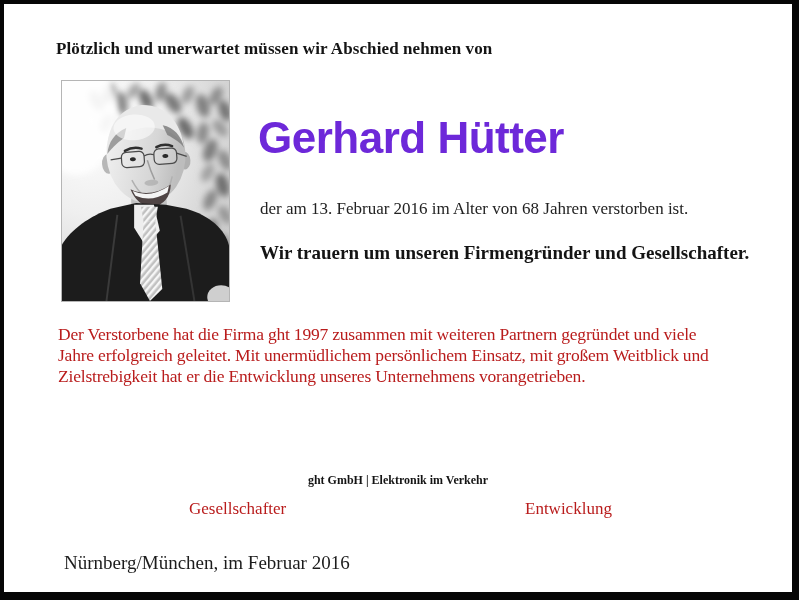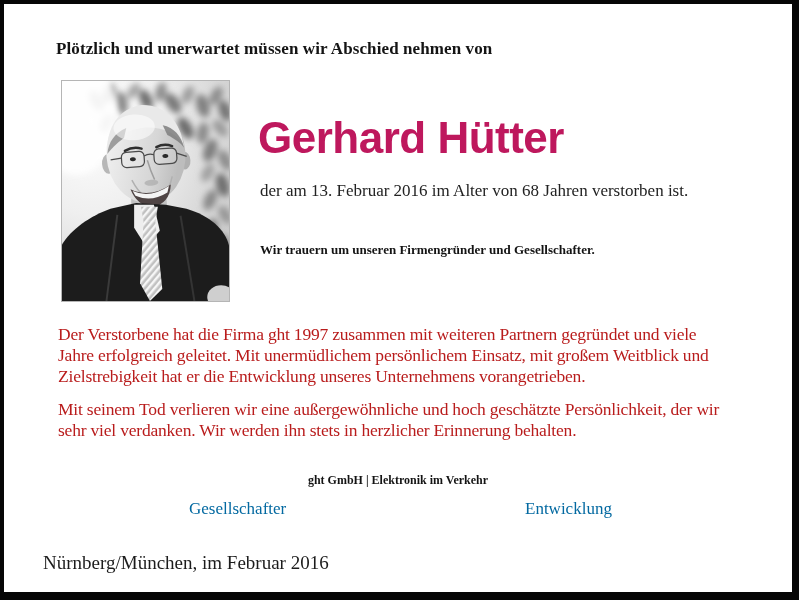--- a/index.html
+++ b/index.html
@@ -22,47 +22,47 @@
   }
   .photo{
     position:absolute;left:61px;top:80px;width:169px;height:222px;
     border:1px solid #b5b5b5;box-sizing:border-box;background:#e8e8e8;
   }
   .photo svg{display:block;width:100%;height:100%;}
   .name{
     position:absolute;left:258px;top:114px;
     font-family:"Liberation Sans","DejaVu Sans",sans-serif;
     font-weight:700;font-size:44px;letter-spacing:-0.5px;line-height:1.1;
-    color:#be185d;
+    color:#6d28d9;
   }
   .death-line{
-    position:absolute;left:260px;top:181px;
+    position:absolute;left:260px;top:199px;
     font-size:17px;color:#222222;
   }
   .mourn-line{
     position:absolute;left:260px;top:242px;
-    font-size:13px;font-weight:bold;
+    font-size:19px;font-weight:bold;
   }
   .para{
     position:absolute;left:58px;width:700px;
     font-size:17.5px;line-height:21px;white-space:pre-line;
     letter-spacing:-0.2px;color:#b91c1c;
   }
   .para1{top:324px;}
   .para2{top:399px;}
   .company-line{
     position:absolute;left:4px;top:473px;width:788px;
     text-align:center;font-weight:bold;font-size:12px;
   }
-  .sig{position:absolute;top:499px;font-size:17px;color:#0369a1;}
+  .sig{position:absolute;top:499px;font-size:17px;color:#b91c1c;}
   .sig-1{left:189px;}
   .sig-2{left:343px;}
   .sig-3{left:525px;}
   .place-date{
-    position:absolute;left:43px;top:552px;font-size:19px;color:#1c1c1c;
+    position:absolute;left:64px;top:552px;font-size:19px;color:#1c1c1c;
   }
 </style>
 </head>
 <body>
 
 <div class="page">
 
   <div class="frame"></div>
 
   <div class="intro">Plötzlich und unerwartet müssen wir Abschied nehmen von</div>
@@ -169,22 +169,20 @@
   <div class="name">Gerhard Hütter</div>
 
   <div class="death-line">der am 13. Februar 2016 im Alter von 68 Jahren verstorben ist.</div>
 
   <div class="mourn-line">Wir trauern um unseren Firmengründer und Gesellschafter.</div>
 
   <div class="para para1">Der Verstorbene hat die Firma ght 1997 zusammen mit weiteren Partnern gegründet und viele
 Jahre erfolgreich geleitet. Mit unermüdlichem persönlichem Einsatz, mit großem Weitblick und
 Zielstrebigkeit hat er die Entwicklung unseres Unternehmens vorangetrieben.</div>
 
-  <div class="para para2">Mit seinem Tod verlieren wir eine außergewöhnliche und hoch geschätzte Persönlichkeit, der wir
-sehr viel verdanken. Wir werden ihn stets in herzlicher Erinnerung behalten.</div>
 
   <div class="company-line">ght GmbH | Elektronik im Verkehr</div>
 
   <div class="sig sig-1">Gesellschafter</div>
   <div class="sig sig-3">Entwicklung</div>
 
   <div class="place-date">Nürnberg/München, im Februar 2016</div>
 
 </div>
 

